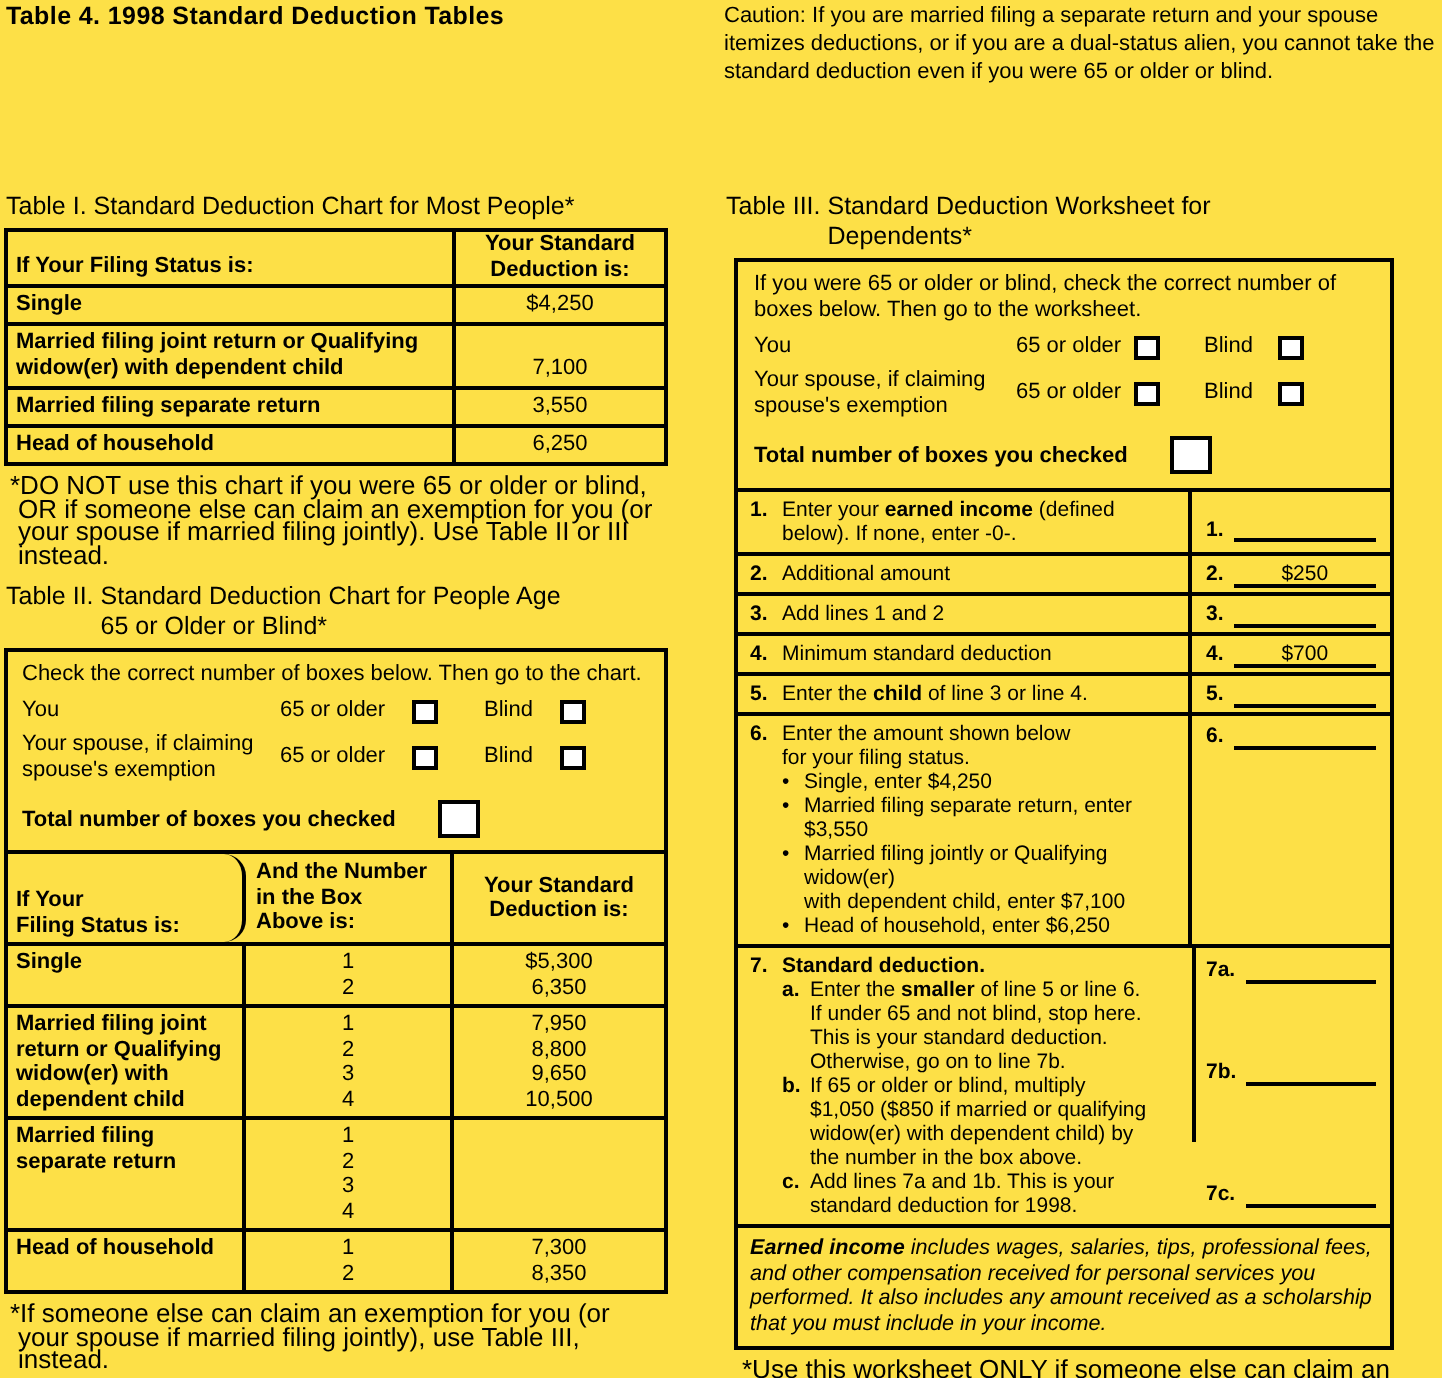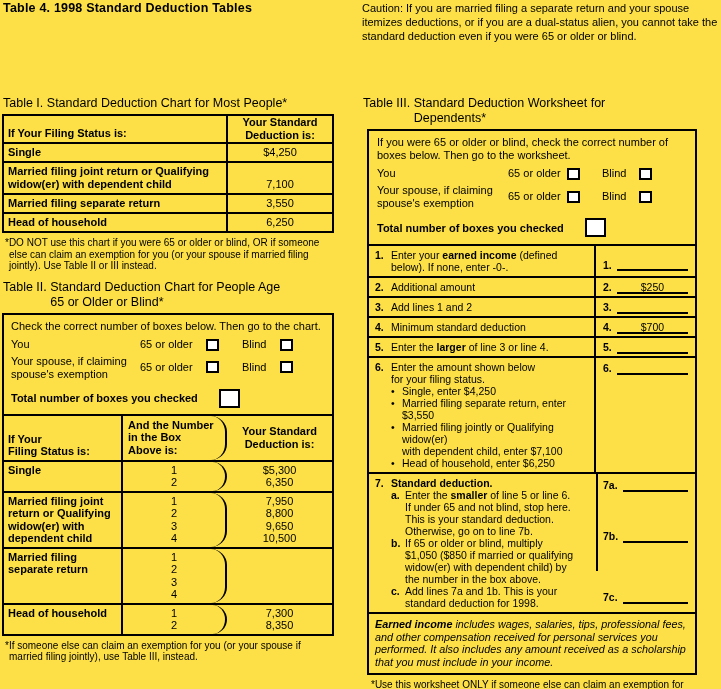--- a/index.html
+++ b/index.html
@@ -25,21 +25,21 @@
   .t1 { border:2px solid #000; width:332px; }
   .t1 .row { display:flex; border-top:2px solid #000; }
   .t1 .row:first-child { border-top:none; }
   .t1 .c1 { width:224px; border-right:2px solid #000; padding:2px 4px; font-weight:bold; line-height:13px; display:flex; align-items:center; }
   .t1 .c2 { flex:1; display:flex; align-items:center; justify-content:center; line-height:13px; }
   .t1 .header .c1 { min-height:29px; align-items:flex-end; }
   .t1 .header .c2 { font-weight:bold; text-align:center; }
   .t1 .r-tall .c2 { align-items:flex-end; padding-bottom:2px; }
   .t1 .row .c1 { min-height:17px; }
 
-  .fnote { font-size:10px; line-height:11.5px; padding-left:6px; text-indent:-4px; }
+  .fnote { font-size:13px; line-height:11.5px; padding-left:6px; text-indent:-4px; }
   .fnote1 { margin:4px 0 8px 1px; width:334px; }
   .fnote2 { margin:4px 0 0 1px; width:330px; }
   .fnote3 { margin:4px 0 0 7px; width:330px; }
 
   
   .t2box { border:2px solid #000; width:332px; padding:5px 6px 6px 7px; }
   .cbrow { display:flex; align-items:flex-end; margin-top:5px; }
   .cbrow.spouse { align-items:center; margin-top:4px; }
   .cbrow.spouse .cbox, .cbrow.spouse .cblab { margin-bottom:1px; }
   .cbintro { line-height:13px; }
@@ -51,23 +51,23 @@
   .cbox { flex:none; display:inline-block; width:13px; height:12px; border:2px solid #000; background:#fff; }
   .cbtotalrow { display:flex; align-items:center; margin-top:8px;gap:12px; }
   .cbtotal { font-weight:bold; }
   .cboxbig { flex:none; display:inline-block; width:21px; height:19px; border:2px solid #000; margin-left:9px; background:#fff; }
 
   
   .t2table { border:2px solid #000; width:332px; margin-top:-2px; }
   .t2table .row { display:flex; border-top:2px solid #000; }
   .t2table .row:first-child { border-top:none; }
   .t2table .c1 { width:119px; flex:none; border-right:2px solid #000; padding:2px 3px 2px 4px; font-weight:bold; line-height:12.5px; }
-  .t2table .c2 { width:104px; flex:none; border-right:2px solid #000; text-align:center; padding:2px 0; line-height:12.5px;border-radius:16px; }
+  .t2table .c2 { width:104px; flex:none; border-right:2px solid #000; text-align:center; padding:2px 0; line-height:12.5px; }
   .t2table .c3 { flex:1; text-align:center; padding:2px 0; line-height:12.5px; }
-  .t2table .header .c1 { display:flex; align-items:flex-end; min-height:44px; }
+  .t2table .header .c1 { display:flex; align-items:flex-end; min-height:44px;border-radius:11px; }
   .t2table .header .c2 { text-align:left; padding-left:5px; font-weight:bold; display:flex; align-items:center; }
   .t2table .header .c3 { font-weight:bold; display:flex; align-items:center; justify-content:center; }
 
   
   .t3box { border:2px solid #000; width:330px; margin-left:5px; font-size:10.5px; }
   .t3box .cbsec { padding:5px 7px 7px 8px; font-size:11px; }
   .t3box .cbname { width:131px; }
   .t3box .cblab65 { width:59px; }
   .t3box .cbblind { width:37px; margin-left:22px; }
 
@@ -293,21 +293,21 @@
         </div>
         <div class="wval">
           <span class="vnum">4.</span>
           <span class="vline">$700</span>
         </div>
       </div>
 
       <div class="wrow">
         <div class="wleft">
           <span class="wnum">5.</span>
-          <span class="wtext pre"><span>Enter the </span><b>larger</b><span> of line 3 or line 4.</span></span>
+          <span class="wtext pre"><span>Enter the </span><b>child</b><span> of line 3 or line 4.</span></span>
         </div>
         <div class="wval">
           <span class="vnum">5.</span>
           <span class="vline"></span>
         </div>
       </div>
 
       <div class="wrow">
         <div class="wleft">
           <span class="wnum">6.</span>

